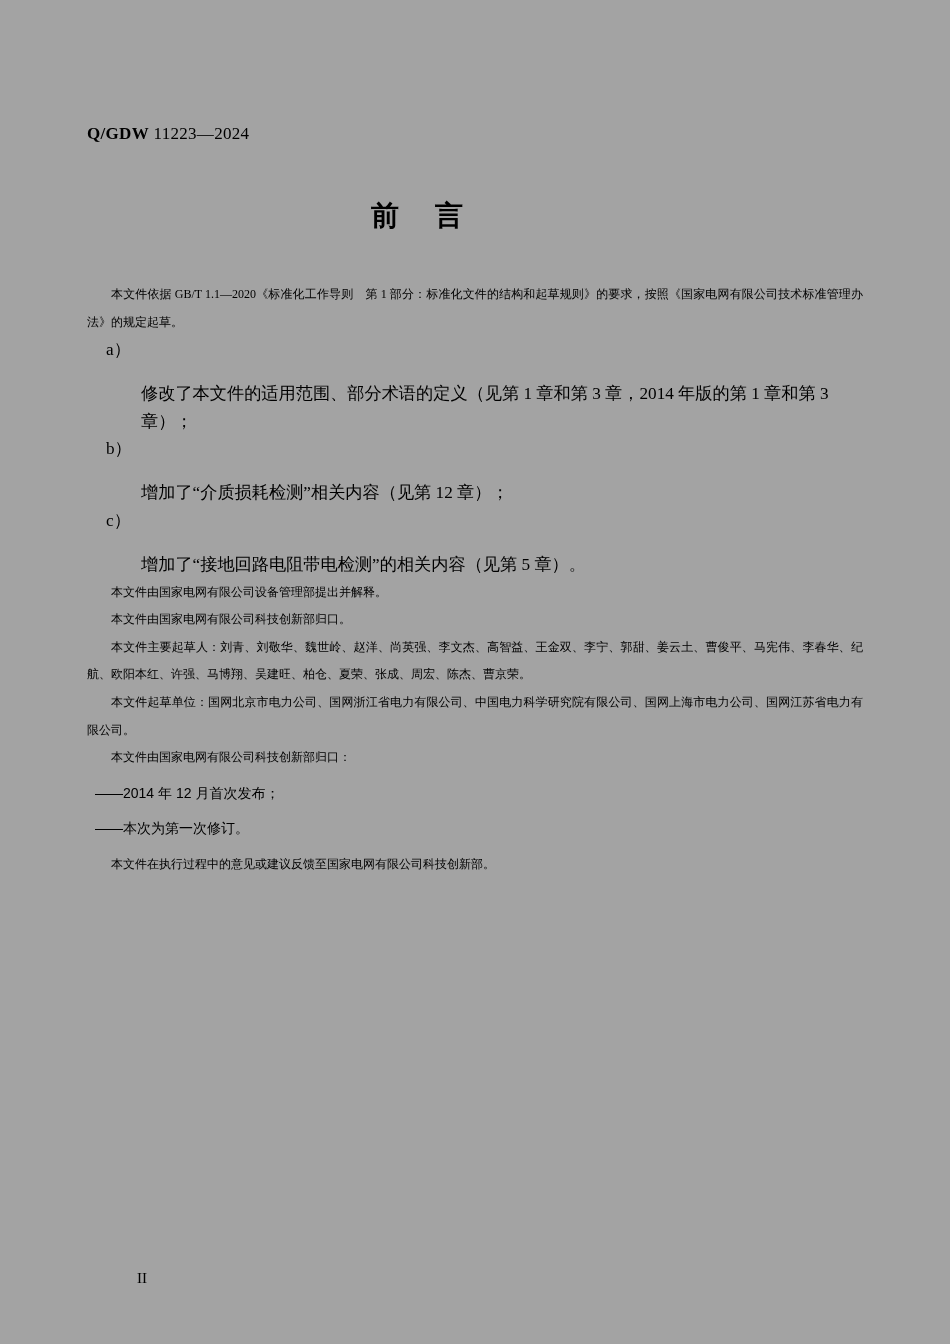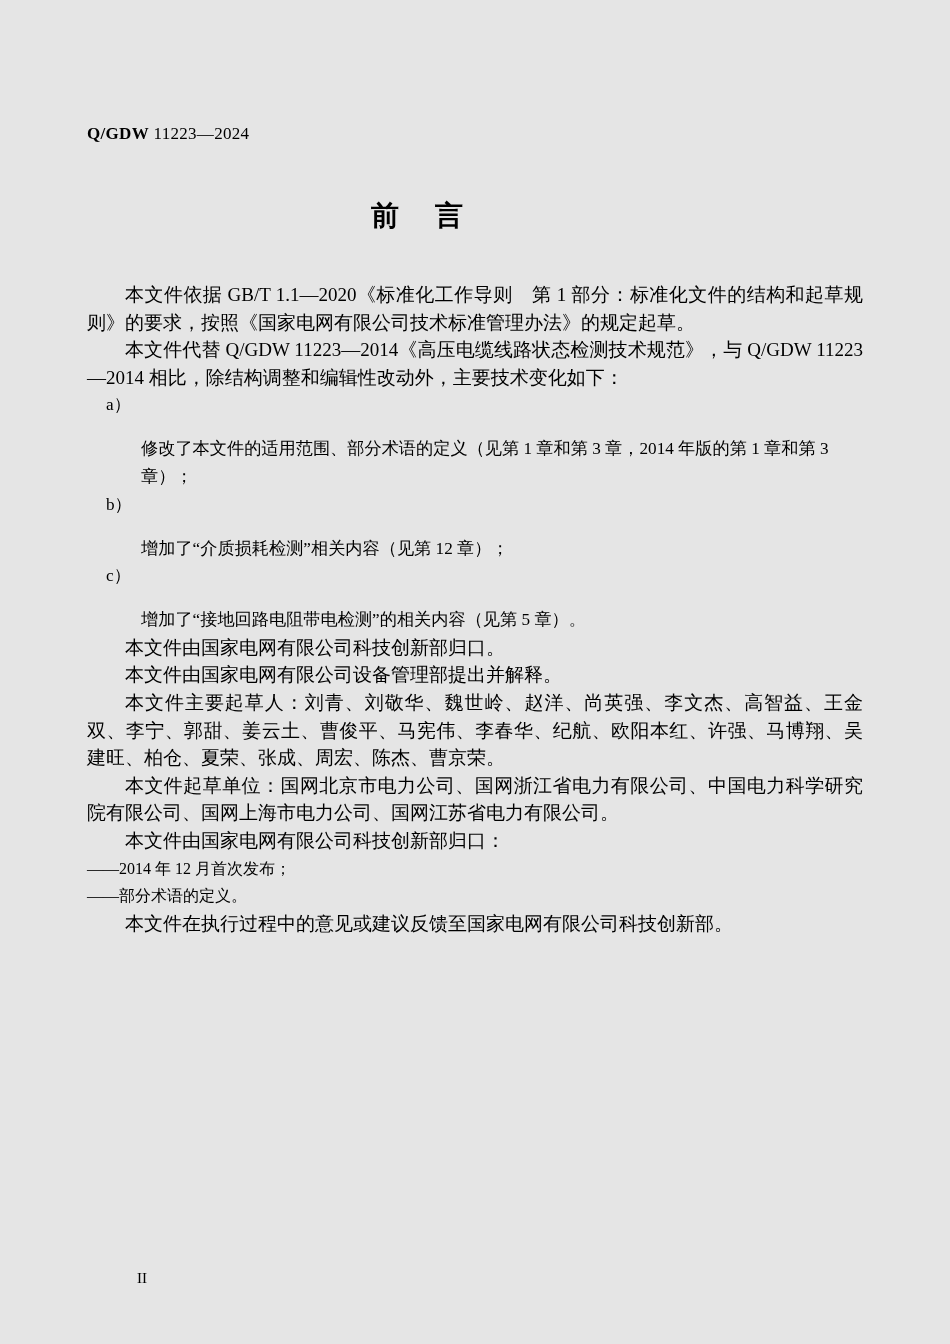--- a/index.html
+++ b/index.html
@@ -8,21 +8,21 @@
     background: #ffffff;
   }
   body {
     font-family: "Liberation Serif", "DejaVu Serif", serif;
     color: #000000;
   }
   .page {
     position: relative;
     width: 950px;
     height: 1344px;
-    background: #e5e5e5;
+    background: #a3a3a3;
     overflow: hidden;
     box-sizing: border-box;
   }
   .header-code {
     position: absolute;
     top: 124px;
     left: 87px;
     font-family: "Liberation Serif", "DejaVu Serif", serif;
     font-size: 17px;
     letter-spacing: 0.3px;
@@ -47,21 +47,21 @@
     width: 34px;
   }
   .body-block {
     position: absolute;
     top: 281px;
     left: 87px;
     width: 776px;
   }
   p.para {
     margin: 0;
-    font-size: 19px;
+    font-size: 12px;
     line-height: 27.6px;
     text-align: justify;
     text-justify: inter-ideograph;
     text-indent: 2em;
     font-family: "Liberation Serif", "DejaVu Serif", serif;
   }
   .list-block {
     margin: 0;
     padding: 0;
   }
@@ -76,25 +76,25 @@
     width: 54px;
     padding-left: 19px;
     box-sizing: border-box;
     white-space: nowrap;
   }
   .list-item .itext {
     flex: 1 1 auto;
     margin-top: 44px;
   }
   .dash-item {
-    font-size: 16px;
+    font-size: 14px;
     line-height: 27.6px;
-    font-family: Liberation Serif, serif;
+    font-family: Liberation Sans, sans-serif;
     text-indent: 0;
-    margin: 0;
+    margin: 8px;
   }
   .page-number {
     position: absolute;
     left: 96px;
     top: 1270px;
     font-size: 15px;
     font-family: "Liberation Serif", "DejaVu Serif", serif;
     margin-left: 41px;
   }
 </style>
@@ -108,50 +108,49 @@
   </div>
 
   <div class="doc-title">
     <span>前</span><span class="gap"></span><span>言</span>
   </div>
 
   <div class="body-block">
 
     <p class="para">本文件依据 GB/T 1.1—2020《标准化工作导则　第 1 部分：标准化文件的结构和起草规则》的要求，按照《国家电网有限公司技术标准管理办法》的规定起草。</p>
 
-    <p class="para">本文件代替 Q/GDW 11223—2014《高压电缆线路状态检测技术规范》，与 Q/GDW 11223—2014 相比，除结构调整和编辑性改动外，主要技术变化如下：</p>
 
     <div class="list-block">
       <div class="list-item">
         <span class="marker">a）</span>
         <span class="itext">修改了本文件的适用范围、部分术语的定义（见第 1 章和第 3 章，2014 年版的第 1 章和第 3 章）；</span>
       </div>
       <div class="list-item">
         <span class="marker">b）</span>
         <span class="itext">增加了“介质损耗检测”相关内容（见第 12 章）；</span>
       </div>
       <div class="list-item">
         <span class="marker">c）</span>
         <span class="itext">增加了“接地回路电阻带电检测”的相关内容（见第 5 章）。</span>
       </div>
     </div>
 
+    <p class="para">本文件由国家电网有限公司设备管理部提出并解释。</p>
+
     <p class="para">本文件由国家电网有限公司科技创新部归口。</p>
-
-    <p class="para">本文件由国家电网有限公司设备管理部提出并解释。</p>
 
     <p class="para">本文件主要起草人：刘青、刘敬华、魏世岭、赵洋、尚英强、李文杰、高智益、王金双、李宁、郭甜、姜云土、曹俊平、马宪伟、李春华、纪航、欧阳本红、许强、马博翔、吴建旺、柏仓、夏荣、张成、周宏、陈杰、曹京荣。</p>
 
     <p class="para">本文件起草单位：国网北京市电力公司、国网浙江省电力有限公司、中国电力科学研究院有限公司、国网上海市电力公司、国网江苏省电力有限公司。</p>
 
     <p class="para">本文件由国家电网有限公司科技创新部归口：</p>
 
     <p class="dash-item">——2014 年 12 月首次发布；</p>
 
-    <p class="dash-item">——部分术语的定义。</p>
+    <p class="dash-item">——本次为第一次修订。</p>
 
     <p class="para">本文件在执行过程中的意见或建议反馈至国家电网有限公司科技创新部。</p>
 
   </div>
 
   <div class="page-number">II</div>
 
 </div>
 
 </body></html>

